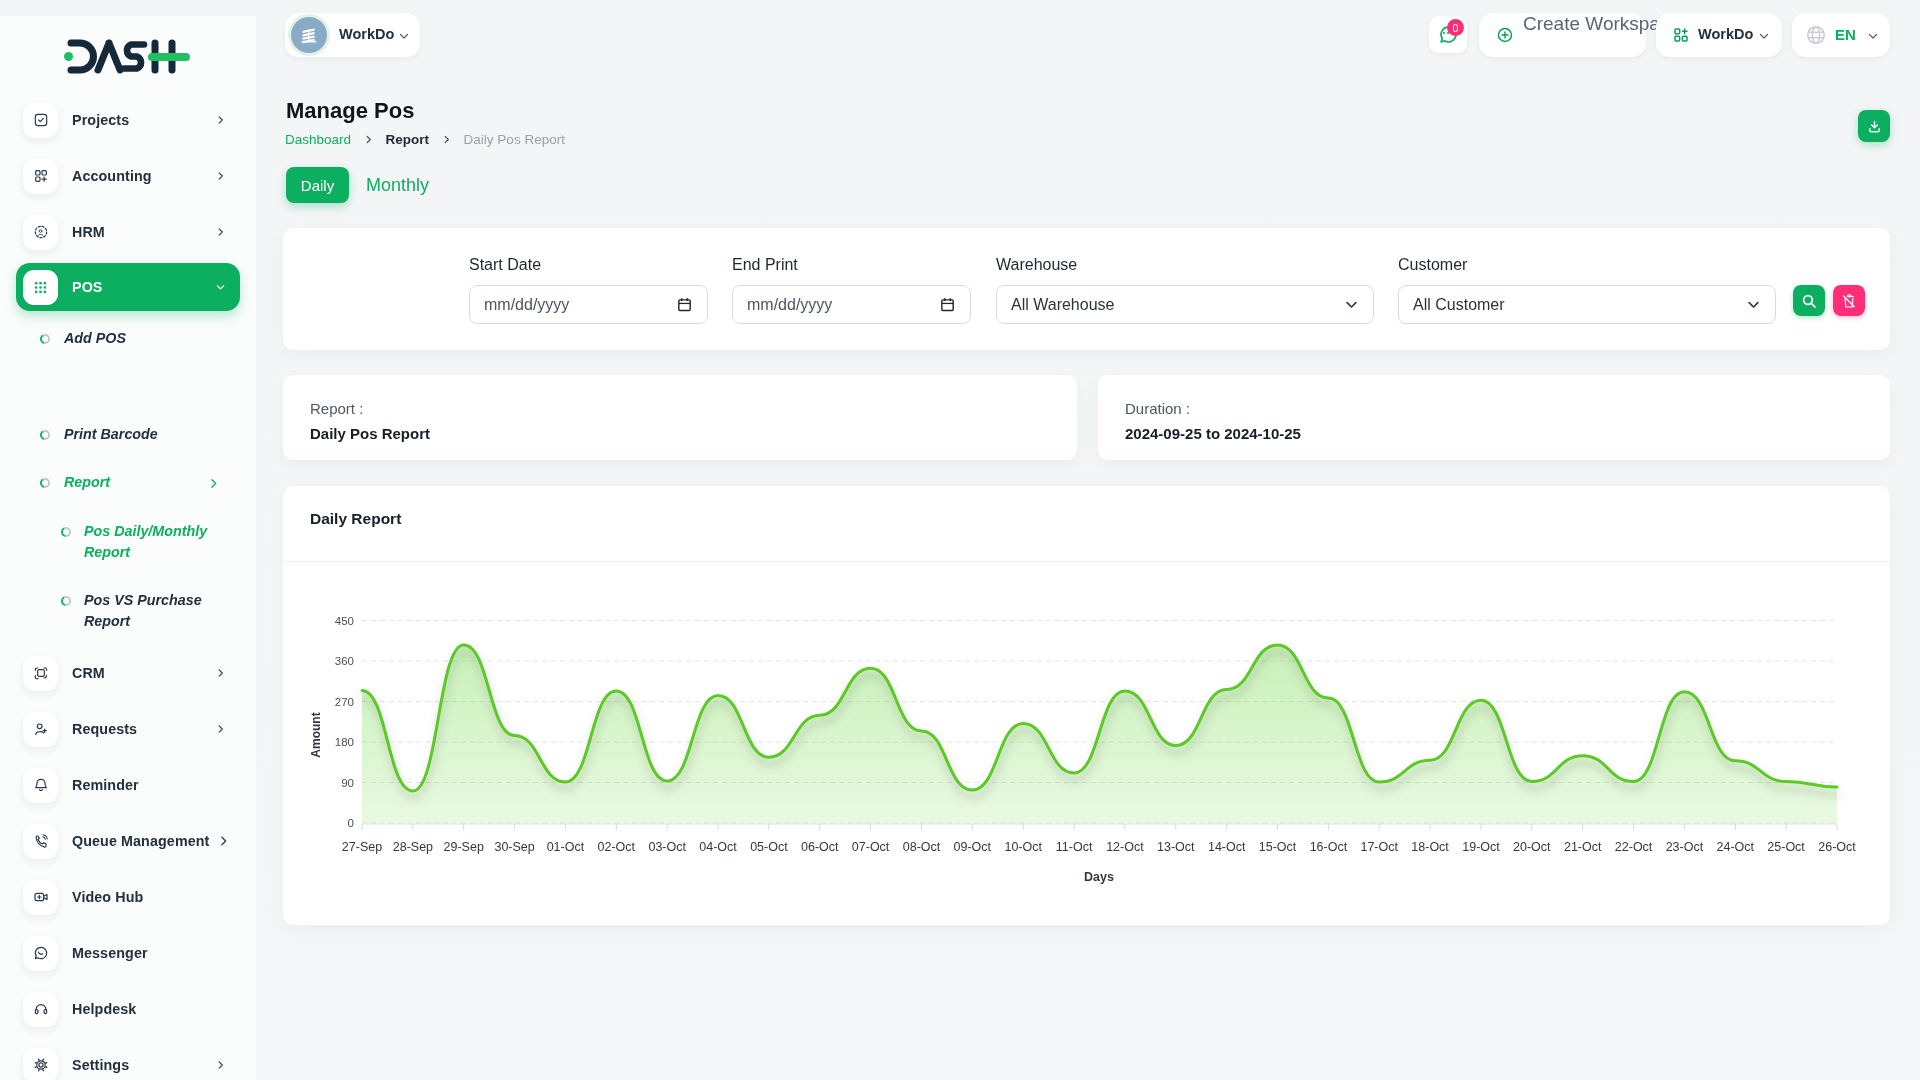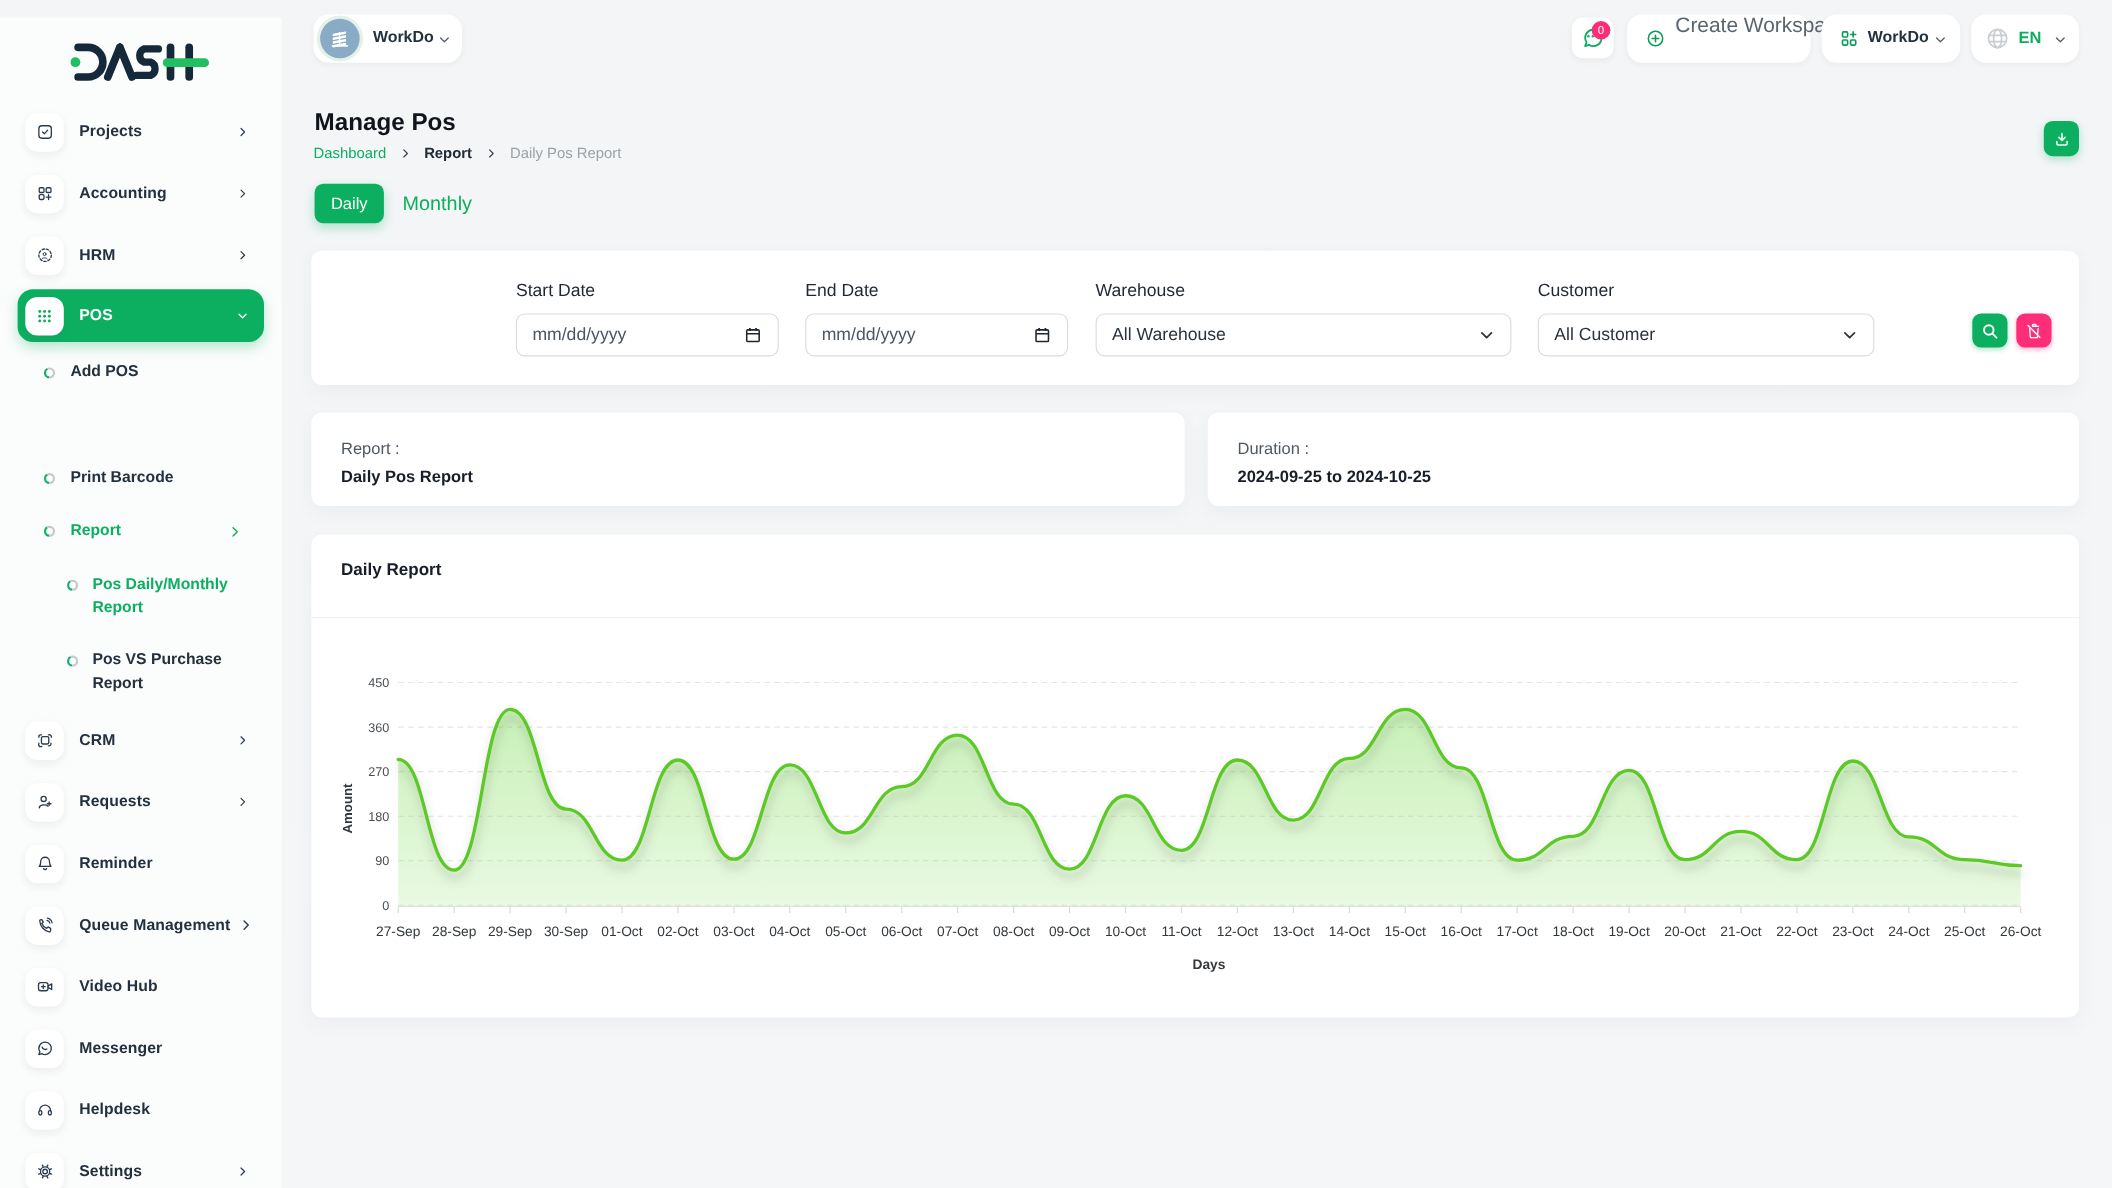--- a/index.html
+++ b/index.html
@@ -9,21 +9,21 @@
   .bg { position:absolute; inset:0; background:linear-gradient(180deg,#f3f5f6 0%,#f5f6f8 100%); }
   
   .sidebar { position:absolute; left:0; top:16px; width:256px; height:1080px; background:#fbfcfc;padding-left:20px; }
   .logo { position:absolute; left:64px; top:20px; }
   .mitem { position:absolute; left:16px; width:224px; height:48px; }
   .mitem .ic { position:absolute; left:7px; top:6.5px; width:35px; height:35px; background:#fff; border-radius:11px; box-shadow:0 3px 8px rgba(40,60,80,.08); display:flex; align-items:center; justify-content:center; }
   .mitem .lb { position:absolute; left:56px; top:50%; transform:translateY(-50%); font-size:14.3px; font-weight:700; color:#23303e; letter-spacing:.1px; }
   .mitem .ar { position:absolute; right:14px; top:50%; transform:translateY(-50%); }
   .mitem.active { background:#0caf60; border-radius:14px; box-shadow:0 5px 12px rgba(12,175,96,.28); }
   .mitem.active .lb { color:#fff; }
-  .sub { position:absolute; left:0; width:256px; }
+  .sub { position:absolute; left:0; width:256px;font-style:italic; }
   .sub .dot { position:absolute; left:40px; top:50%; margin-top:-5px; width:9.5px; height:9.5px; border-radius:50%; }
   .sub .lb2 { position:absolute; left:64px; font-size:14.3px; font-weight:700; color:#23303e; }
   .dotring { width:9.5px; height:9.5px; border-radius:50%; background:conic-gradient(#c4c9cf 0 190deg, #16b06b 190deg 330deg, #c4c9cf 330deg 360deg); position:relative; }
   .dotring::after { content:""; position:absolute; left:2px; top:2px; width:5.5px; height:5.5px; border-radius:50%; background:#fbfcfc; }
   .grn { color:#0caf60 !important; }
   
   .pill { position:absolute; background:#fff; border-radius:14px; box-shadow:0 2px 6px rgba(30,40,60,.05); }
   .hdrtxt { font-size:14.5px; font-weight:700; color:#23303e; }
   
   .title { position:absolute; left:286px; top:98px; font-size:22px; font-weight:700; color:#10151c; }
@@ -327,36 +327,36 @@
 
 <div class="card" style="left:283px; top:228px; width:1607px; height:122px;">
   <div class="flabel" style="left:186px; top:28px;">Start Date</div>
   <div class="finput" style="left:186px; top:57px; width:239px; justify-content:space-between;">mm/dd/yyyy
     <svg width="17" height="17" viewBox="0 0 24 24" fill="none" stroke="#20262e" stroke-width="2">
         <rect x="4" y="5.5" width="16" height="15" rx="1.5"></rect>
         <path d="M4 10.5h16" stroke-width="1.8"></path>
         <path d="M8 3v4M16 3v4" stroke-width="2.2"></path>
       </svg>
   </div>
-  <div class="flabel" style="left:449px; top:28px;">End Date</div>
+  <div class="flabel" style="left:449px; top:28px;">End Print</div>
   <div class="finput" style="left:449px; top:57px; width:239px; justify-content:space-between;">mm/dd/yyyy
     <svg width="17" height="17" viewBox="0 0 24 24" fill="none" stroke="#20262e" stroke-width="2">
         <rect x="4" y="5.5" width="16" height="15" rx="1.5"></rect>
         <path d="M4 10.5h16" stroke-width="1.8"></path>
         <path d="M8 3v4M16 3v4" stroke-width="2.2"></path>
       </svg>
   </div>
   <div class="flabel" style="left:713px; top:28px;">Warehouse</div>
   <div class="finput" style="left:713px; top:57px; width:378px; color:#2a323c; justify-content:space-between;">All Warehouse
     <svg width="15" height="15" viewBox="0 0 24 24" fill="none" stroke="#30363e" stroke-width="2.6" stroke-linecap="round" stroke-linejoin="round">
         <path d="M5 9l7 7 7-7"></path>
       </svg>
   </div>
   <div class="flabel" style="left:1115px; top:28px;">Customer</div>
-  <div class="finput" style="left:1115px; top:57px; width:306px; color:#2a323c; justify-content:space-between;">All Customer
+  <div class="finput" style="left:1115px; top:57px; width:378px; color:#2a323c; justify-content:space-between;">All Customer
     <svg width="15" height="15" viewBox="0 0 24 24" fill="none" stroke="#30363e" stroke-width="2.6" stroke-linecap="round" stroke-linejoin="round">
         <path d="M5 9l7 7 7-7"></path>
       </svg>
   </div>
   <div class="fbtn" style="left:1510px; top:57px; background:#0caf60; box-shadow:0 2px 5px rgba(12,175,96,.3);">
     <svg width="16" height="16" viewBox="0 0 24 24" fill="none" stroke="#fff" stroke-width="2.6" stroke-linecap="round">
         <circle cx="10.5" cy="10.5" r="6.5"></circle>
         <path d="M15.5 15.5L21 21"></path>
       </svg>
   </div>

